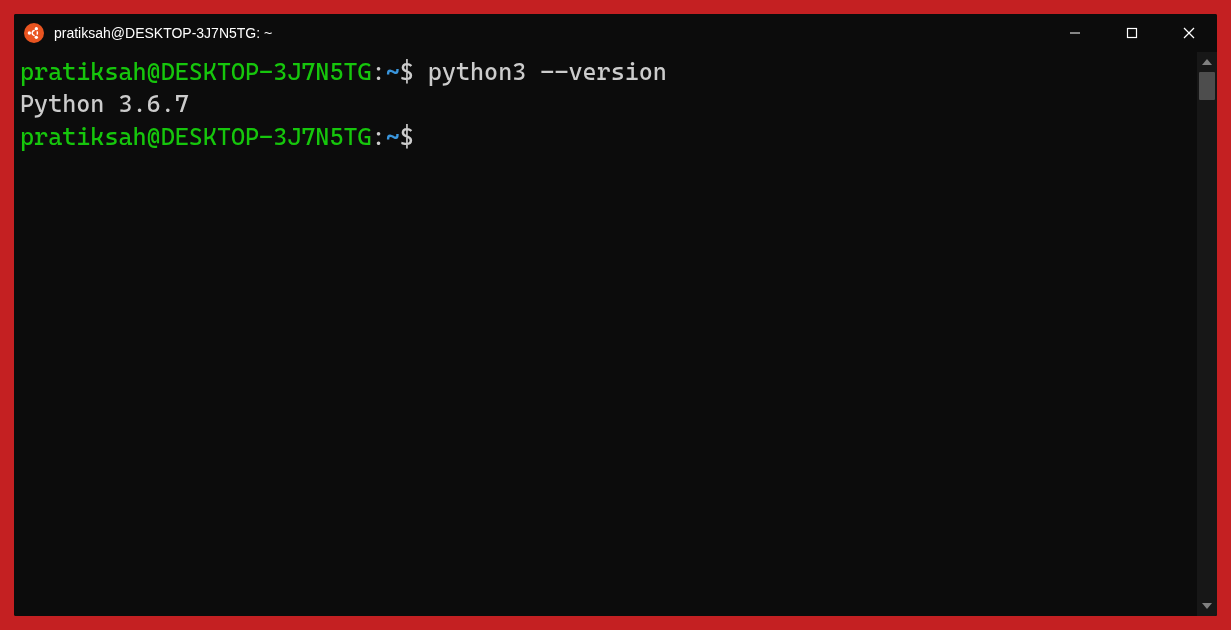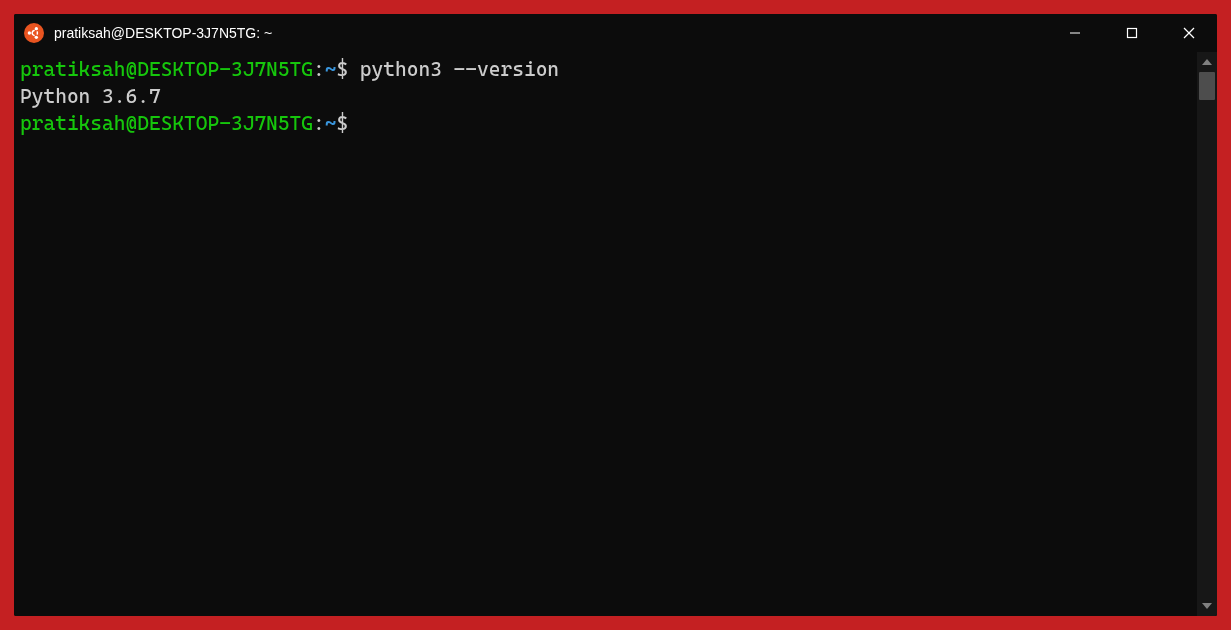--- a/index.html
+++ b/index.html
@@ -90,21 +90,21 @@
       flex: 1;
       background: #0c0c0c;
       display: flex;
       overflow: hidden;
     }
     
     .terminal-content {
       flex: 1;
       padding: 4px 6px;
       font-family: "Cascadia Mono", "Consolas", "Courier New", monospace;
-      font-size: 20px;
+      font-size: 24px;
       line-height: 1.35;
       color: #cccccc;
       white-space: pre;
       overflow: hidden;
     }
     
     .prompt-user {
       color: #16c60c;
     }
     

